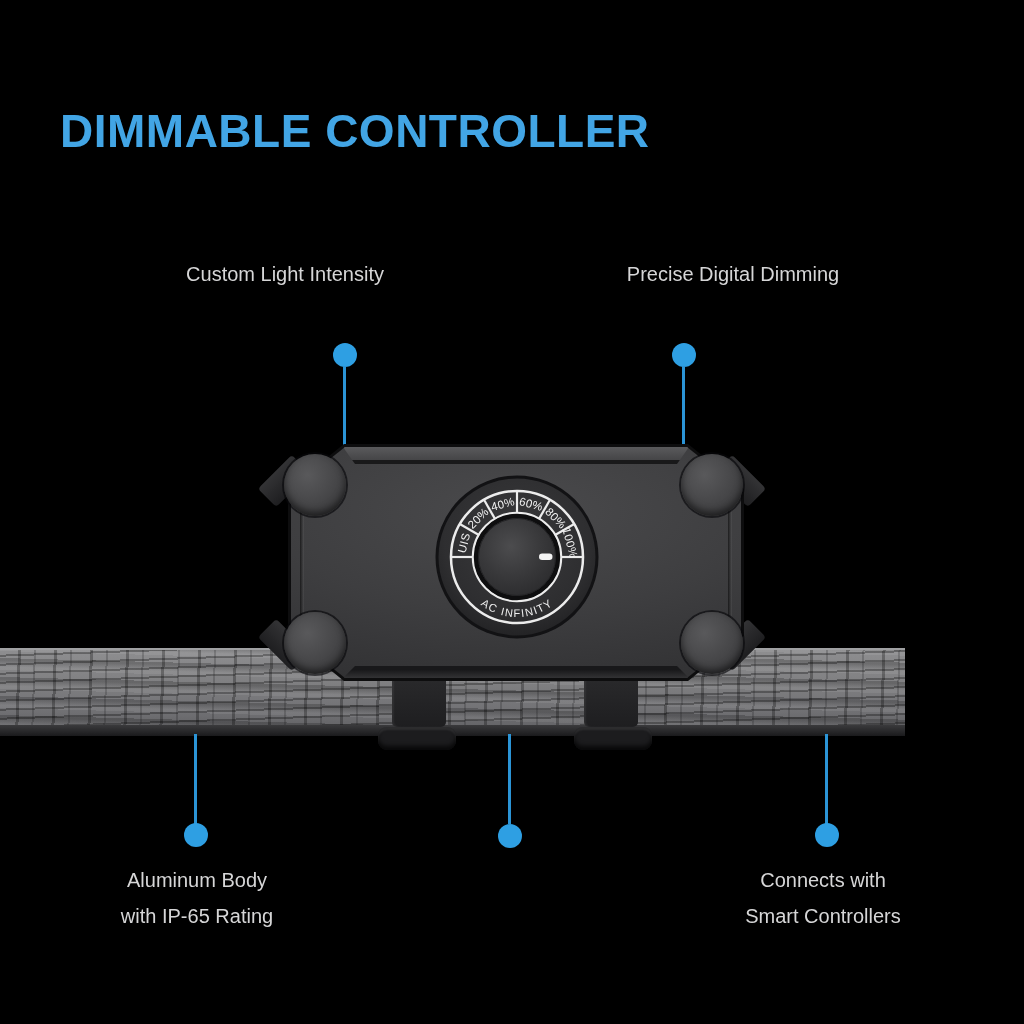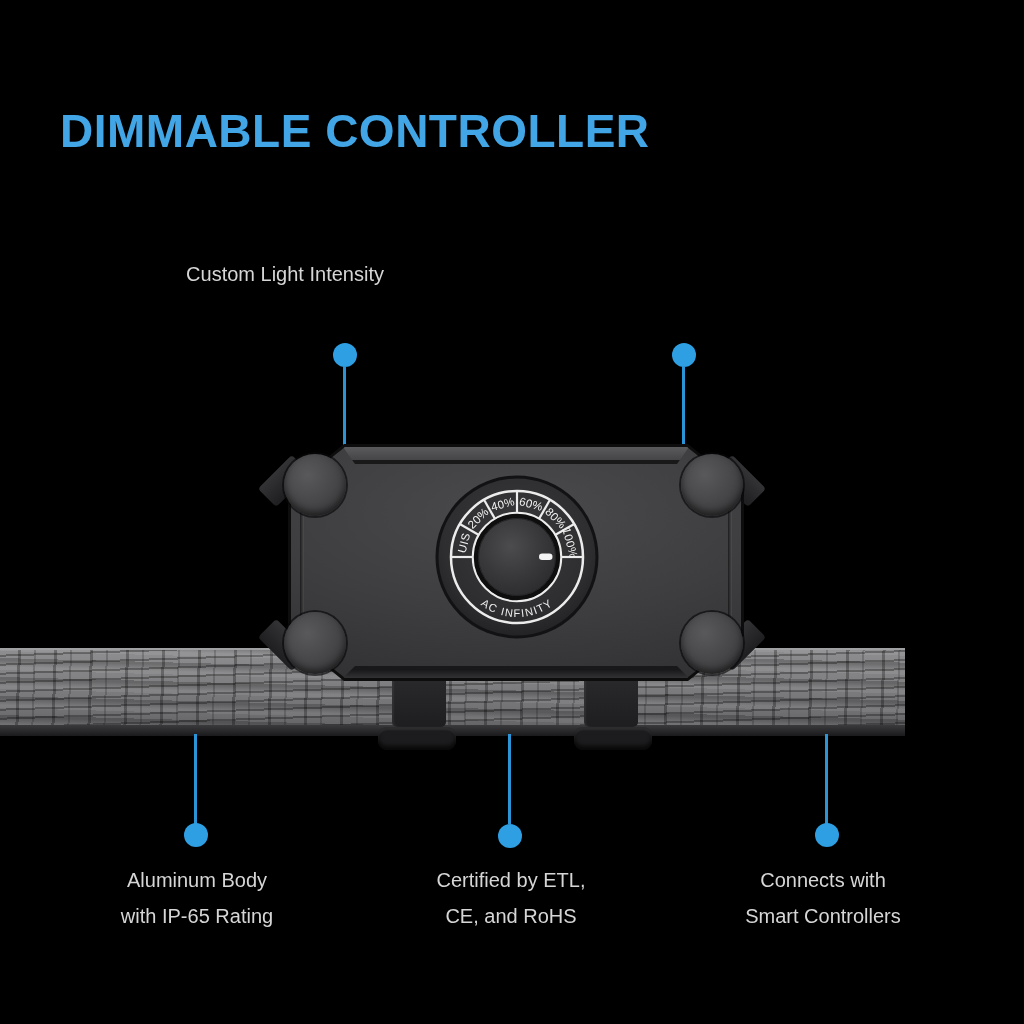--- a/index.html
+++ b/index.html
@@ -104,20 +104,21 @@
 <body>
 
 <div class="stage">
 
   <div class="page-title">DIMMABLE CONTROLLER</div>
 
   <div class="callout co-tl">
     <div>Custom Light Intensity</div>
   </div>
   <div class="callout co-tr">
+    <div>Precise Digital Dimming</div>
   </div>
 
   <div class="dot" style="left:333px;top:321px;"></div>
   <div class="cline" style="left:343px;top:344px;height:79px;"></div>
   <div class="dot" style="left:672px;top:321px;"></div>
   <div class="cline" style="left:682px;top:344px;height:79px;"></div>
 
   <div class="light-bar"></div>
   <div class="light-bar-lip"></div>
   <div class="mount-post post-l"></div>
@@ -191,22 +192,18 @@
   <div class="dot" style="left:184px;top:801px;"></div>
   <div class="cline" style="left:508px;top:712px;height:90px;"></div>
   <div class="dot" style="left:498px;top:802px;"></div>
   <div class="cline" style="left:825px;top:712px;height:90px;"></div>
   <div class="dot" style="left:815px;top:801px;"></div>
 
   <div class="callout co-bl">
     <div>Aluminum Body</div>
     <div>with IP-65 Rating</div>
   </div>
-  <div class="callout co-bc">
-    <div>Certified by ETL,</div>
-    <div>CE, and RoHS</div>
-  </div>
   <div class="callout co-br">
     <div>Connects with</div>
     <div>Smart Controllers</div>
   </div>
 
 </div>
 
 </body></html>

